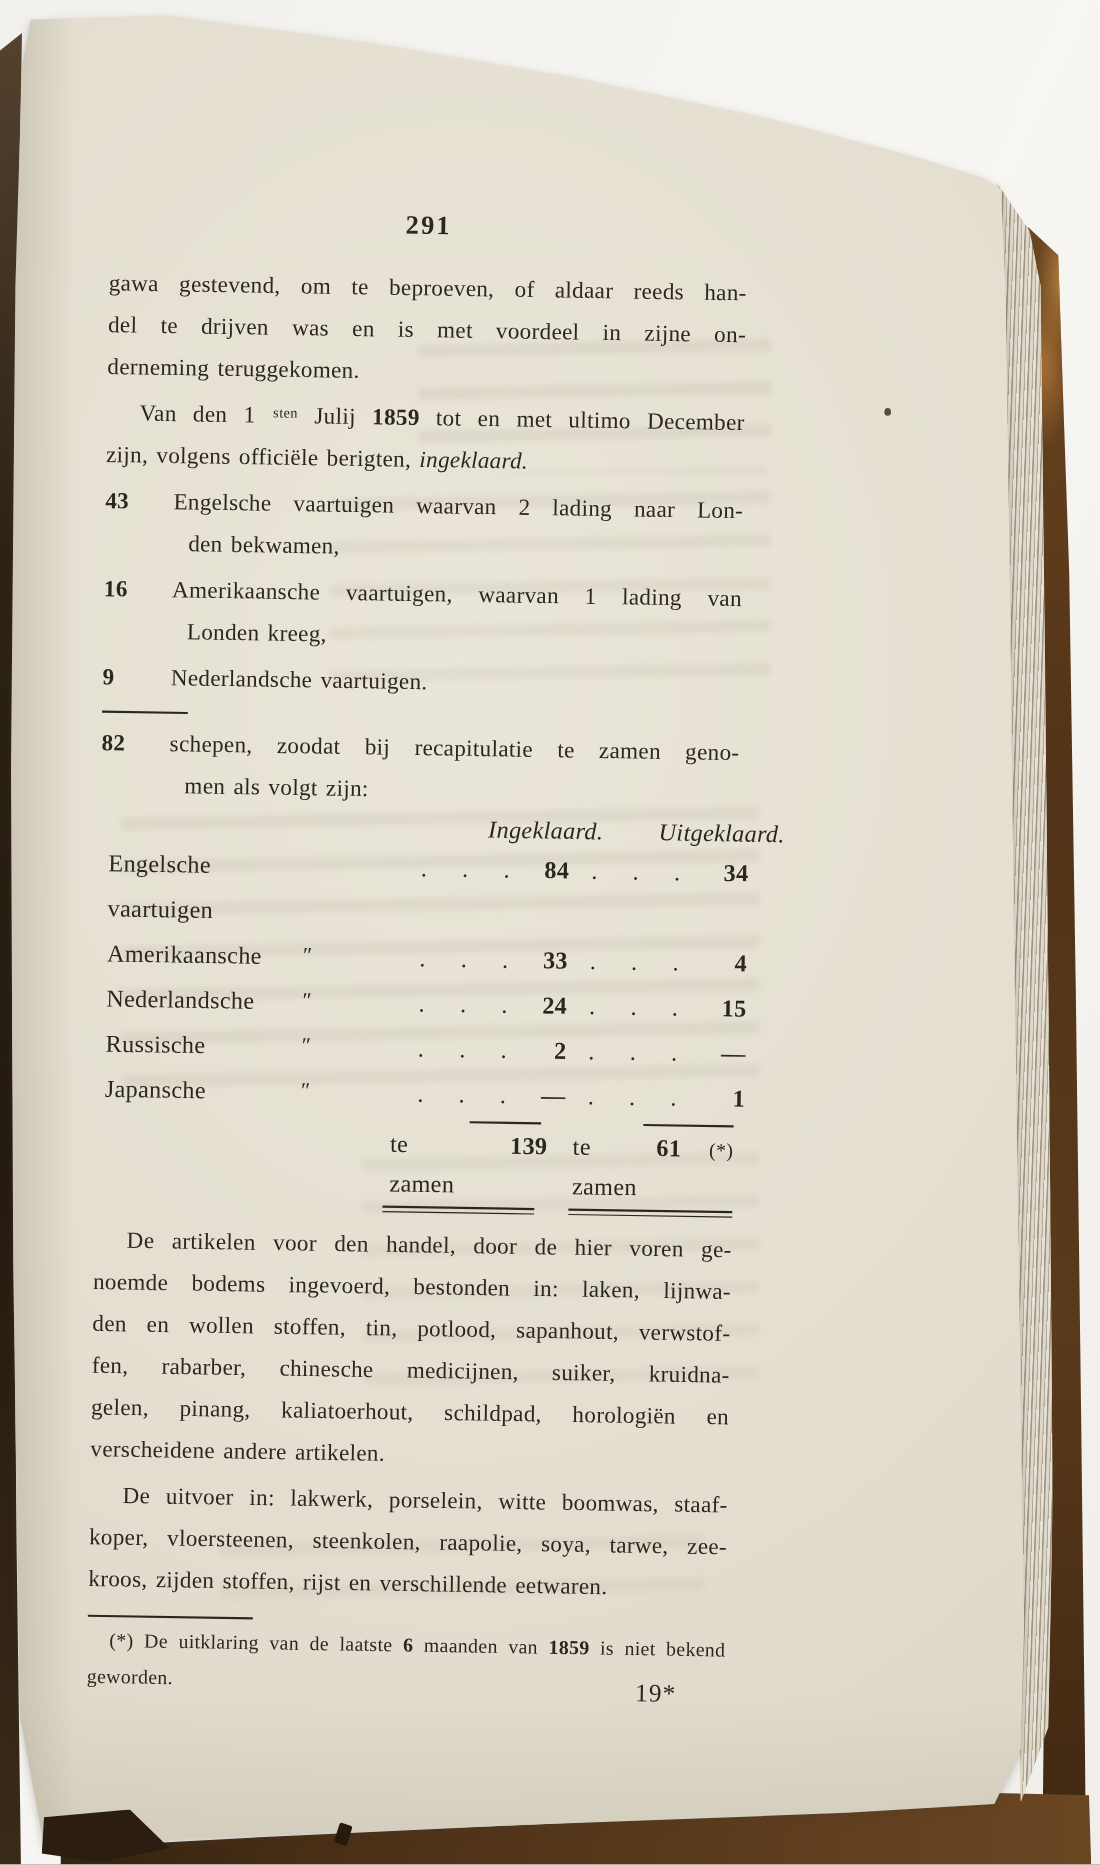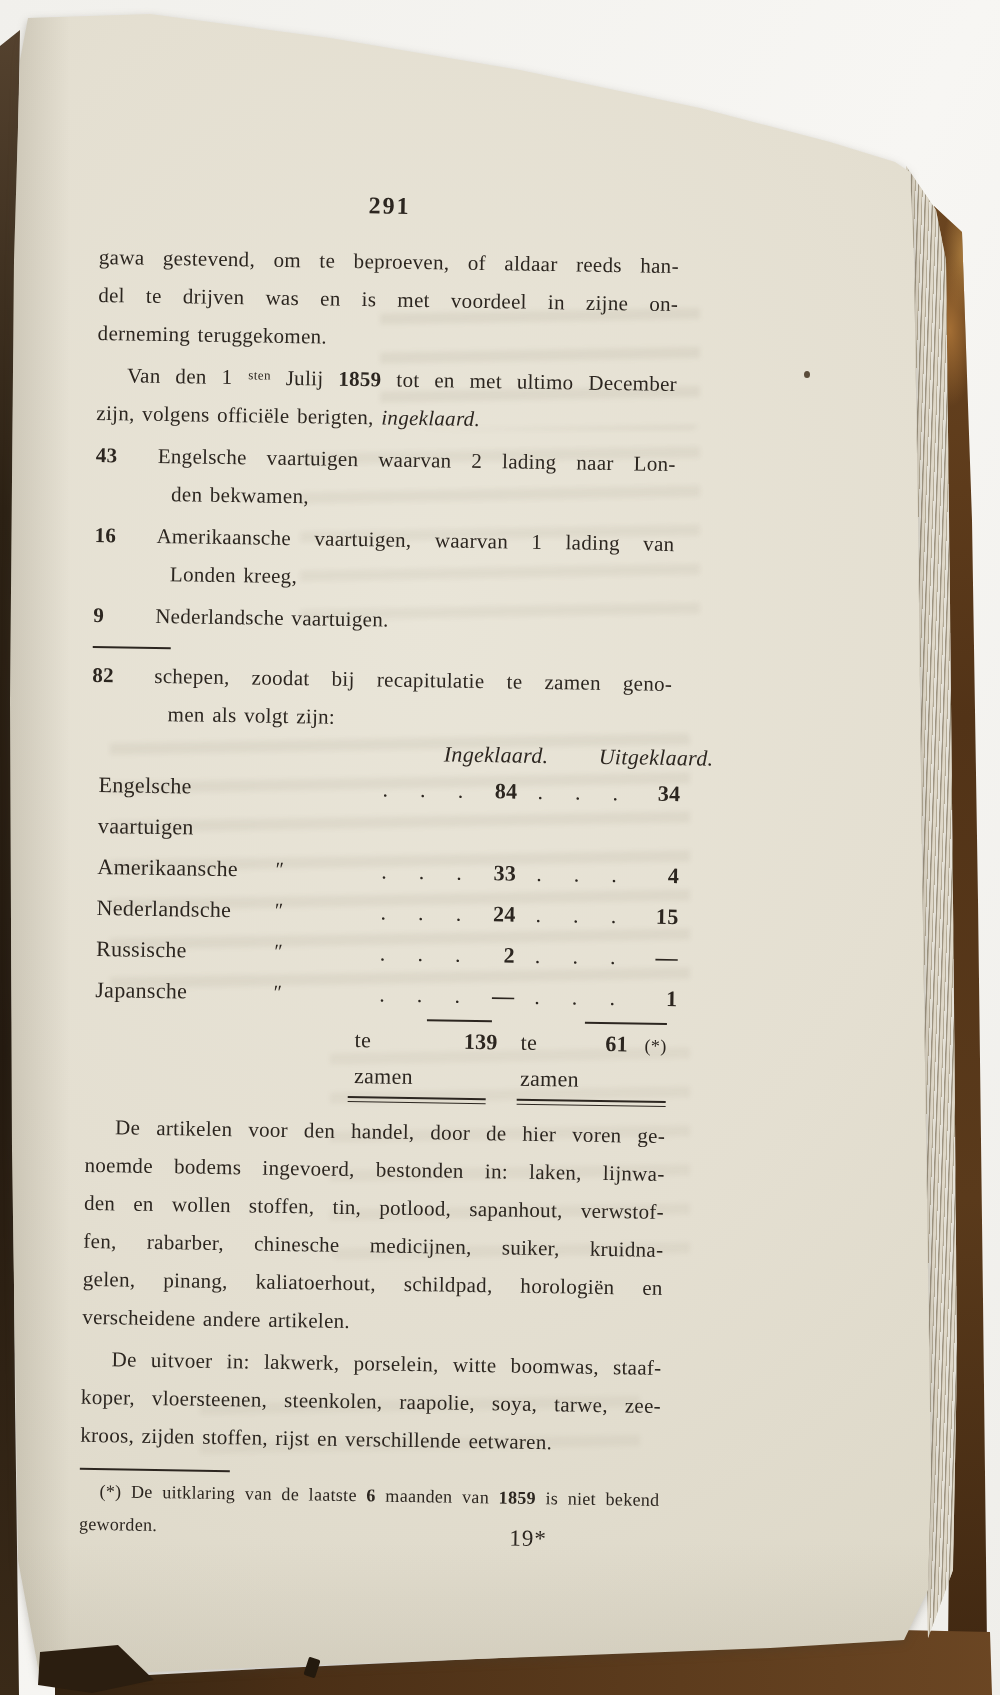--- a/index.html
+++ b/index.html
@@ -107,34 +107,34 @@
   .dots2 { width: 121px; }
   .tv { flex: none; width: 32px; text-align: right; }
   .tv2 { flex: none; width: 42px; margin-left: 0; text-align: right; }
   .trules { display: flex; margin: 4px 0 2px 0; }
   .trule1 { margin-left: 340px; width: 80px; border-top: 2.2px solid #2c2620; }
   .trule2 { margin-left: 93px; width: 100px; border-top: 2.2px solid #2c2620; }
   .totrow { display: flex; line-height: 36px; align-items: baseline; }
   .tot-sp { flex: none; width: 268px; }
   .tot-val1 { flex: none; width: 67px; text-align: right; }
   .tot-lbl2 { margin-left: 23px; }
-  .tot-val2 { flex: none; width: 40px; text-align: center; }
+  .tot-val2 { flex: none; width: 40px; text-align: left; }
   .tot-note { margin-left: 8px; font-size: 18px; }
   .dbls { display: flex; margin-top: 2px; }
   .dbl { height: 6px; border-top: 2.5px solid #2c2620; border-bottom: 1.3px solid #2c2620; }
   .dbl1 { margin-left: 262px; width: 153px; }
   .dbl2 { margin-left: 31px; width: 165px; }
 
   .para3 { margin-top: 10px; }
   .para4 { margin-top: 4px; }
   .fn-rule { width: 150px; border-top: 2.5px solid #2c2620; margin: 14px 0 6px 0; height: 0; }
   .footnote { font-size: 18px; line-height: 31px; }
   .footnote .line { padding-left: 20px; }
   .fnrow { display: flex; align-items: baseline; }
-  .sig { margin-left: auto; margin-right: 112px; font-size: 23px; position: relative; top: 9px; letter-spacing: 1px; }
+  .sig { margin-left: auto; margin-right: 44px; font-size: 23px; position: relative; top: 9px; letter-spacing: 1px; }
 </style>
 </head>
 <body>
 
 <div class="scene">
   <div class="cover-left"></div>
   <div class="cover-right"></div>
   <div class="cover-bottom"></div>
   <div class="stack"></div>
   <div class="page-wrap">

